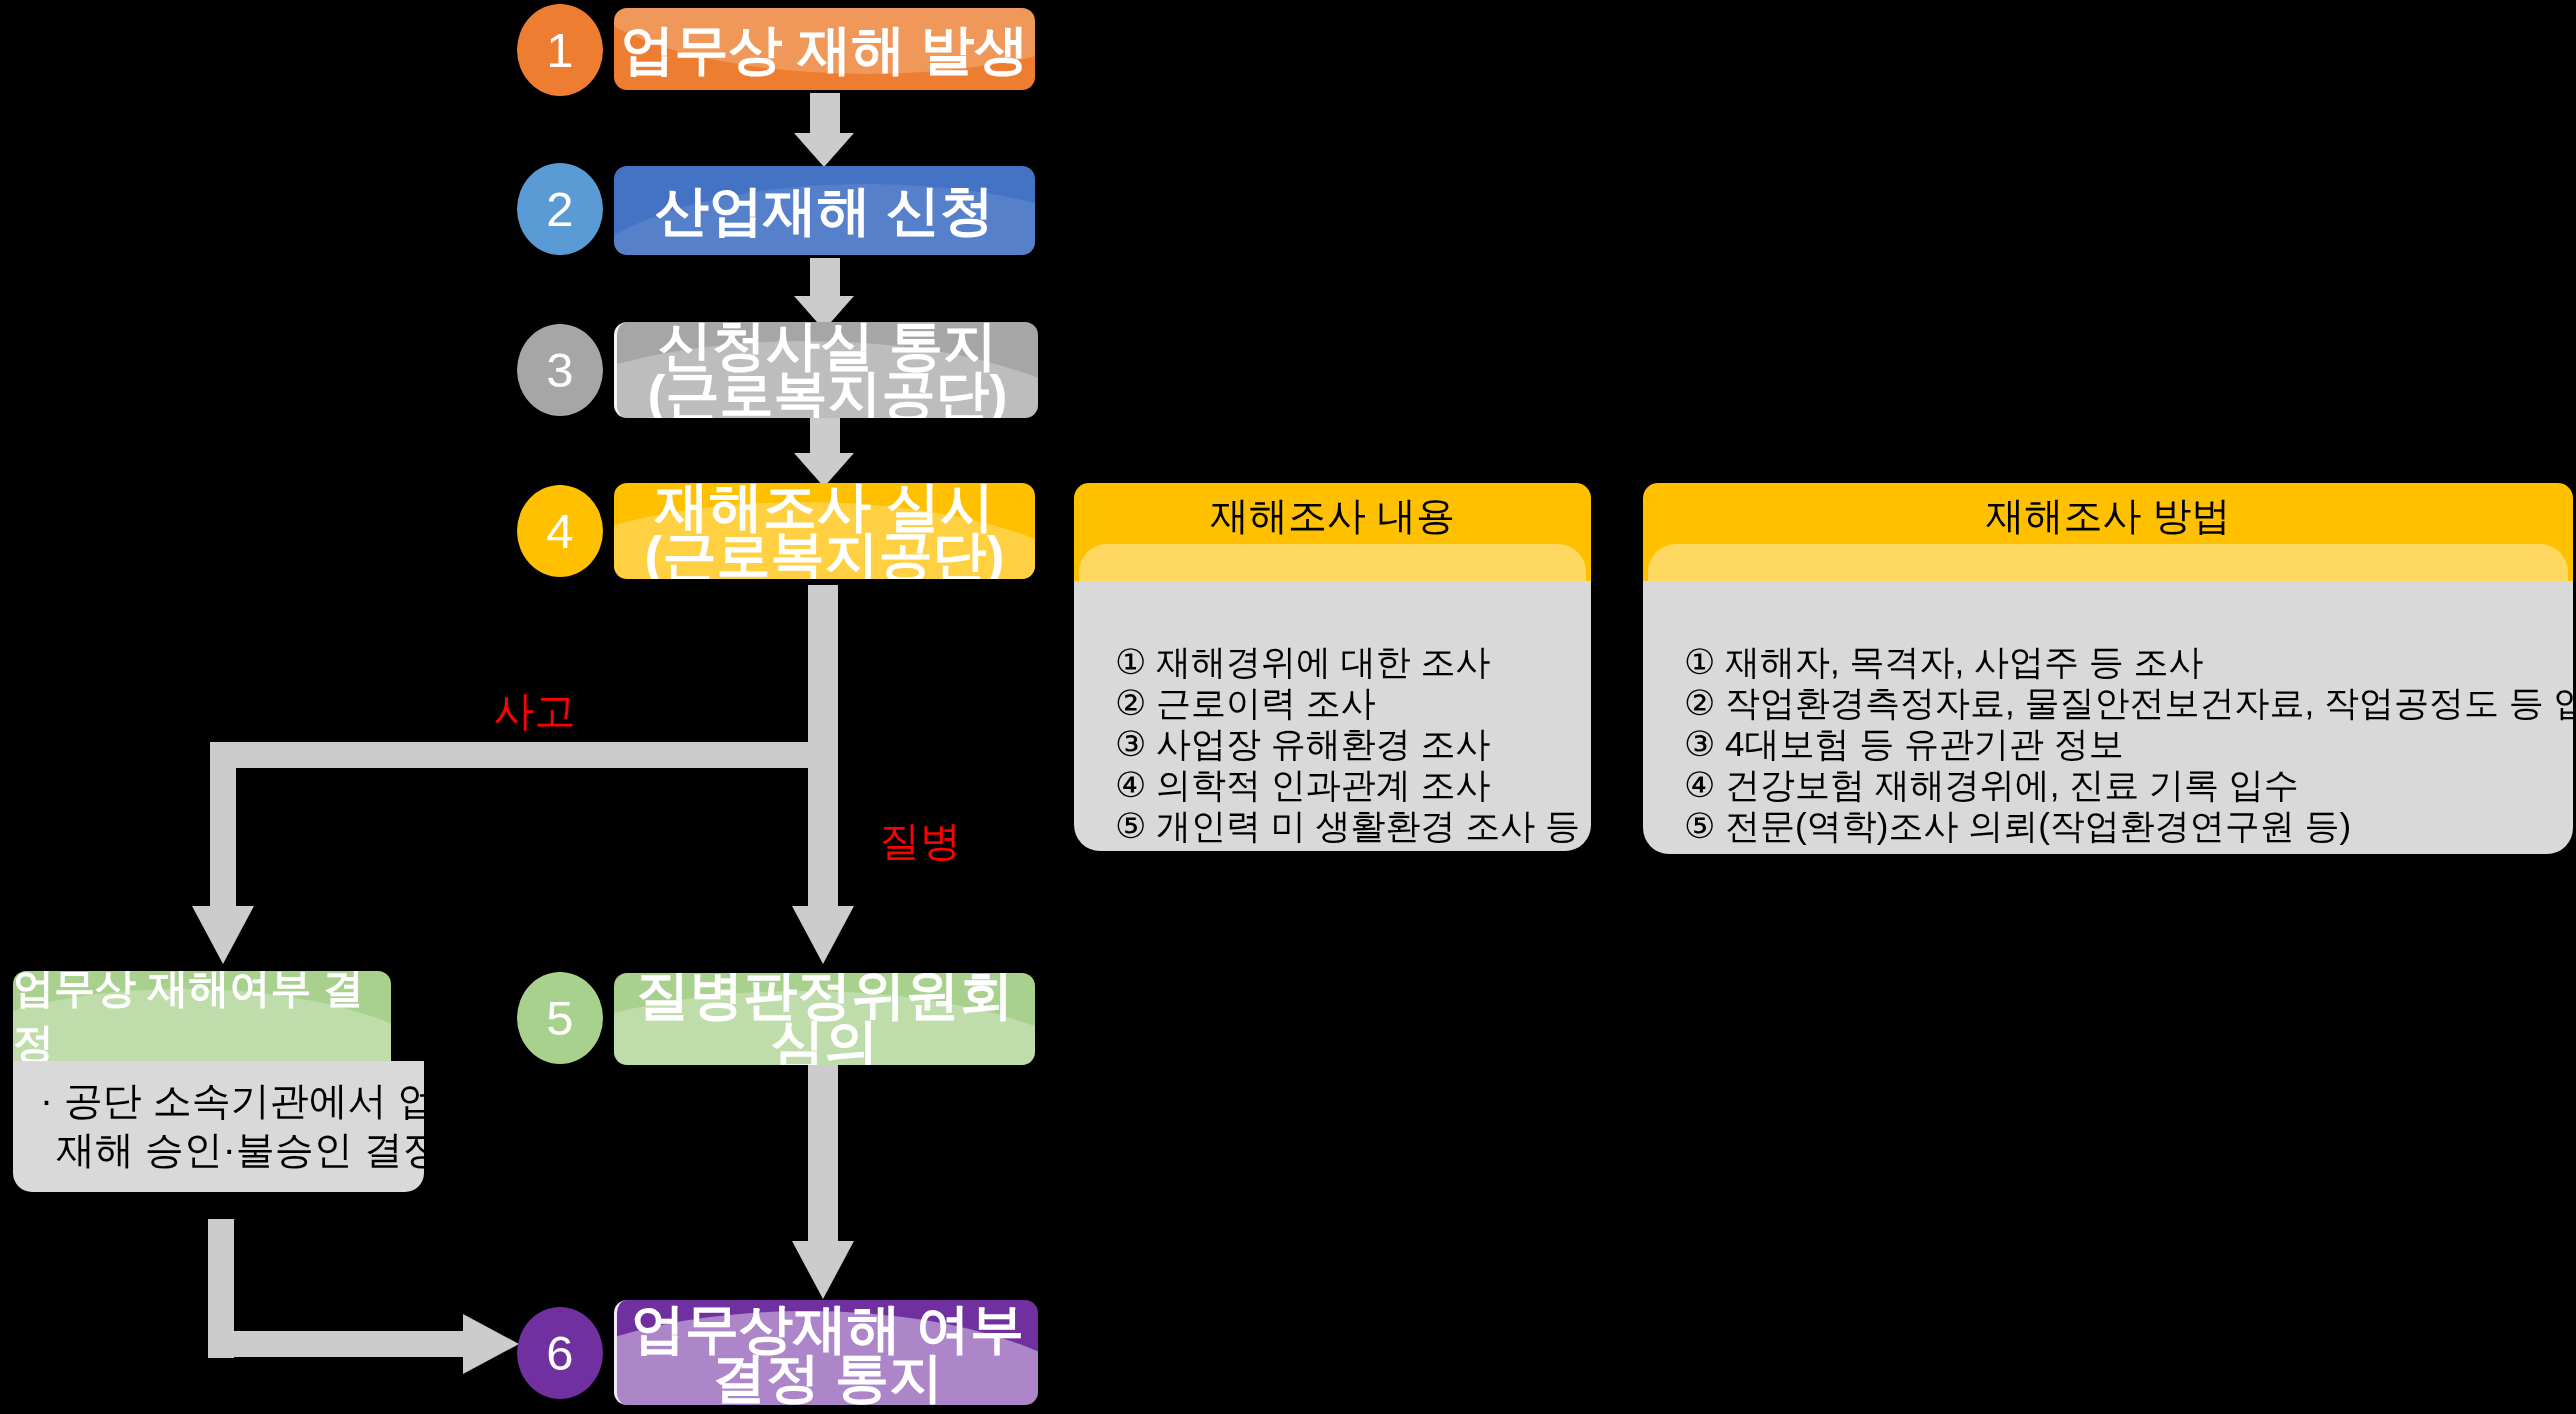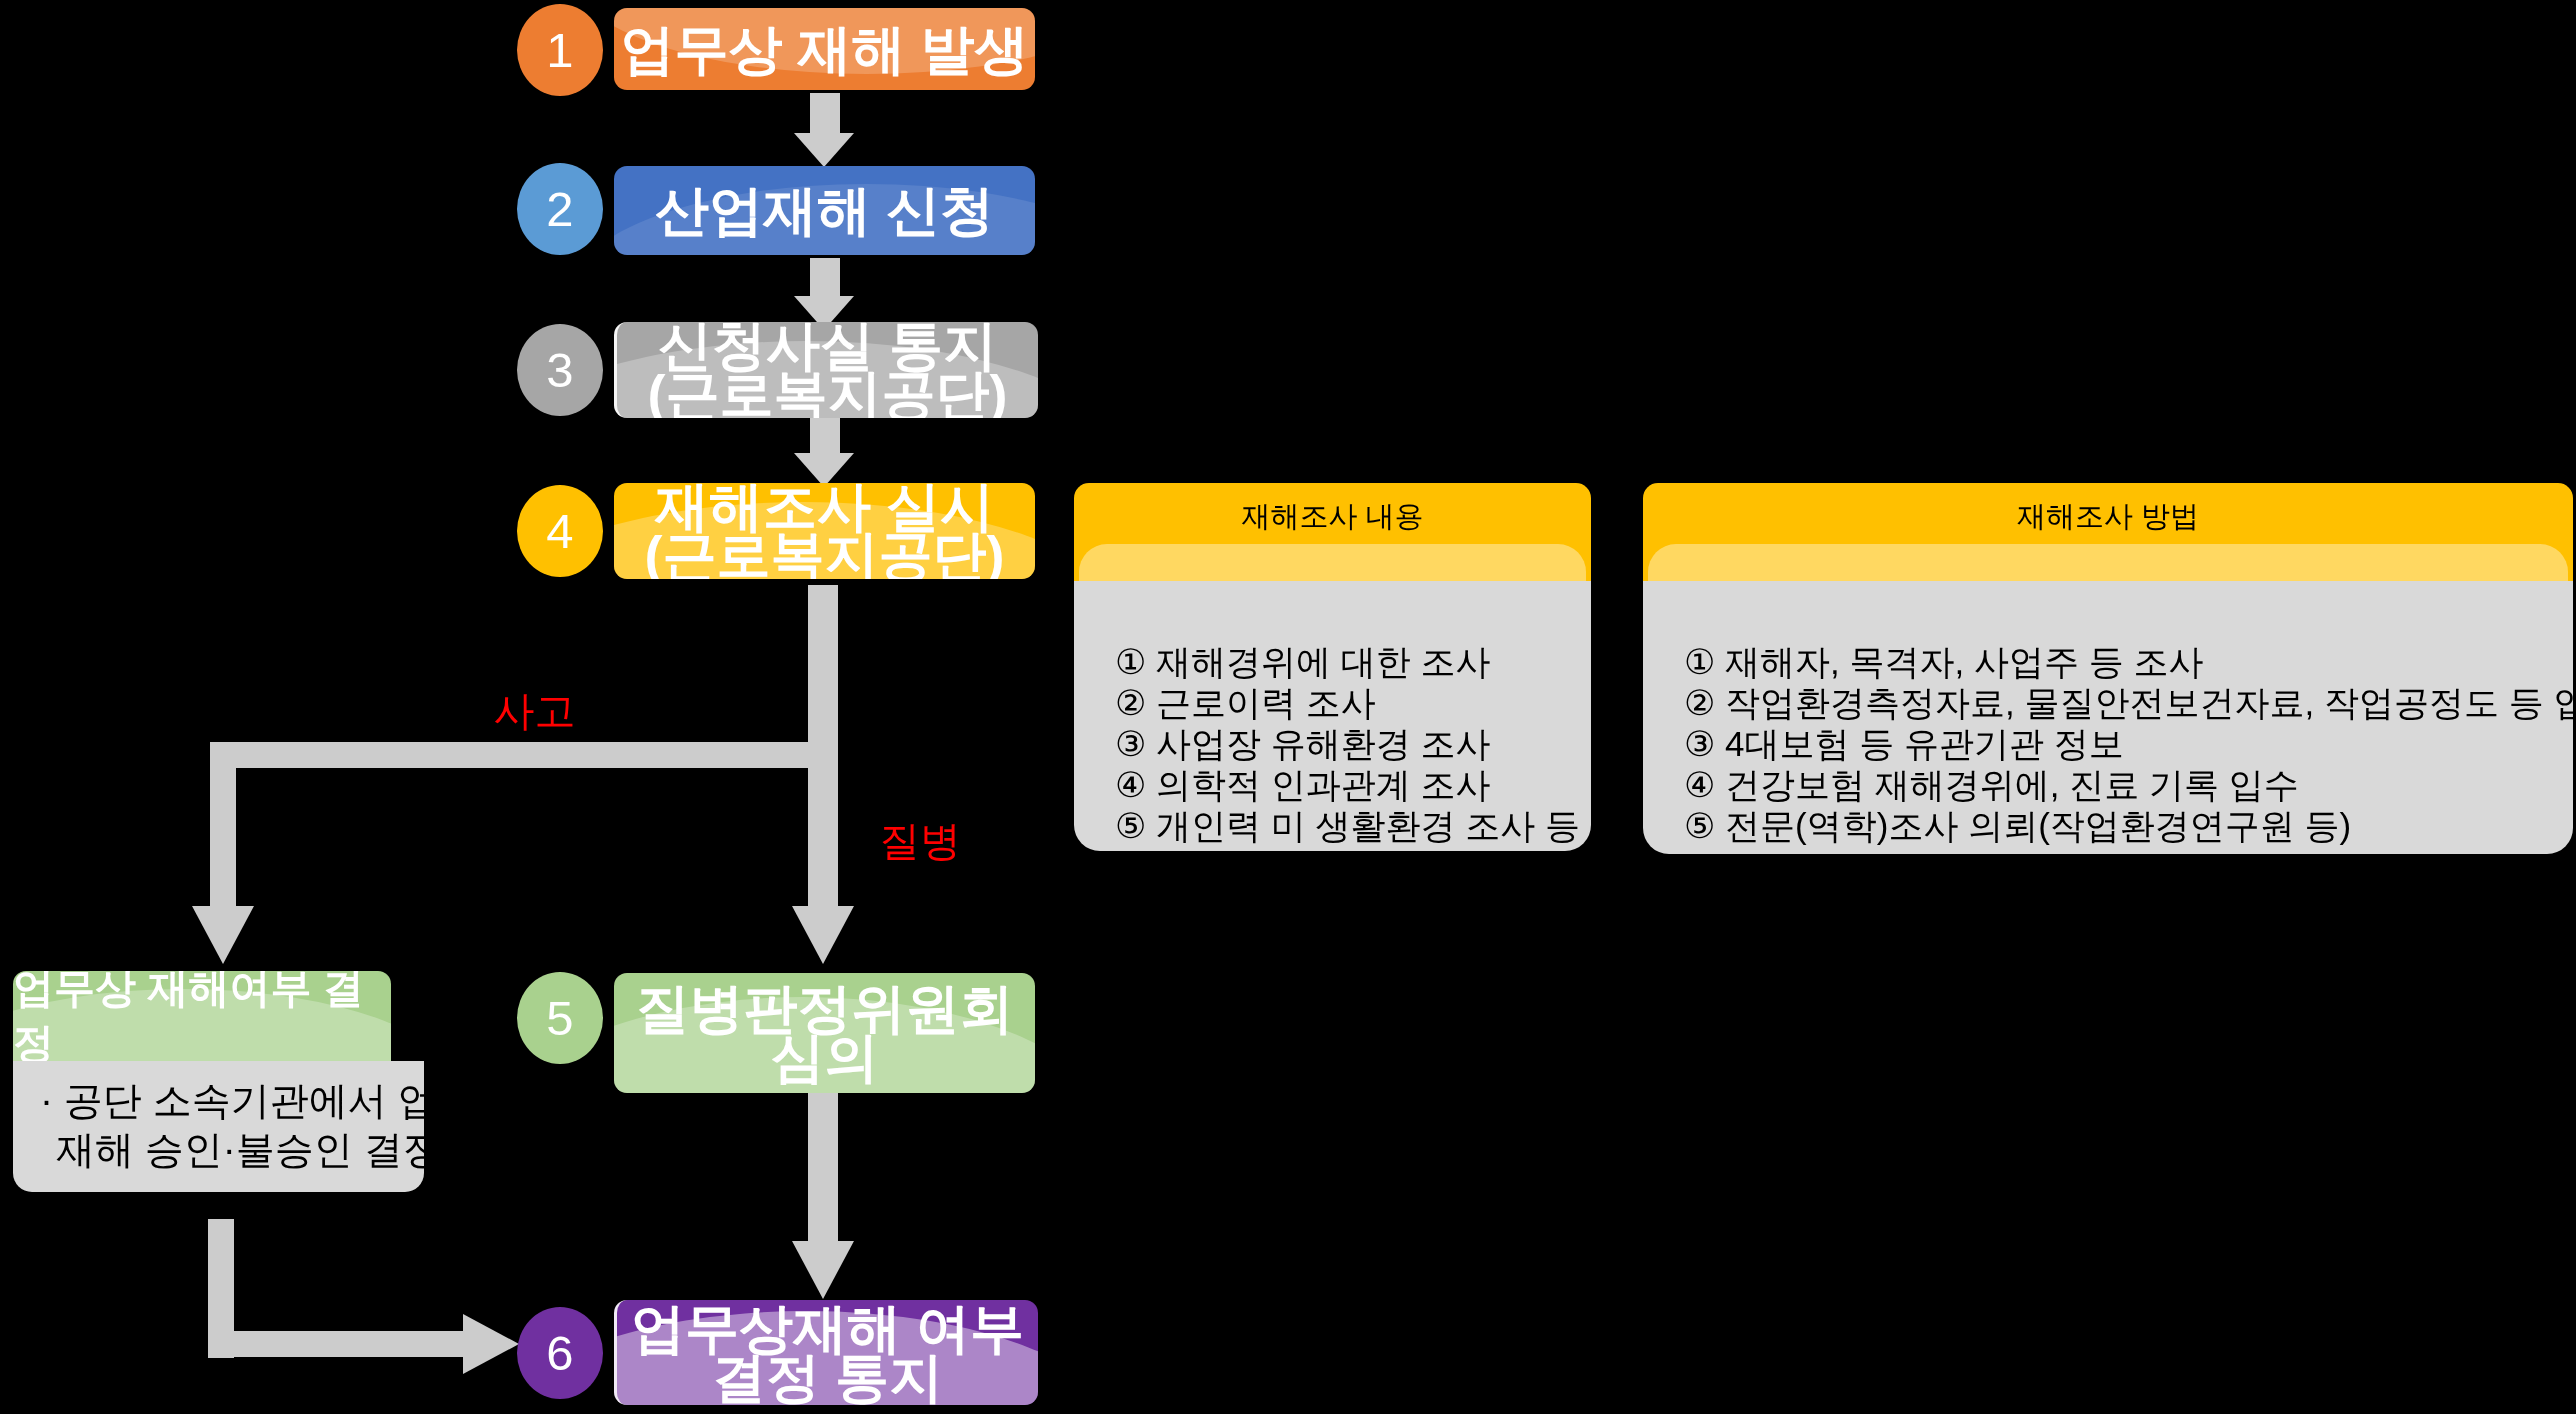--- a/index.html
+++ b/index.html
@@ -17,21 +17,21 @@
   .box-label{white-space:pre-line;position:relative;z-index:2;}
   .flow-box::before{content:"";position:absolute;border-radius:50%;z-index:1;}
   .sw-tr::before{right:-30%;top:-160%;width:140%;height:240%;background:rgba(255,255,255,.20);}
   .sw-br::before{right:-30%;bottom:-160%;width:140%;height:240%;background:rgba(255,255,255,.10);}
   .sw-bl::before{left:-30%;bottom:-160%;width:150%;height:240%;background:rgba(255,255,255,.26);}
   .sw-bl-strong::before{left:-30%;bottom:-150%;width:150%;height:240%;background:rgba(255,255,255,.42);}
   #box1{top:8.4px;height:82px;background:#ED7D31;}
   #box2{top:166px;height:89px;background:#4472C4;}
   #box3{top:322px;height:96px;background:#A6A6A6;border-left:3.7px solid rgba(255,255,255,.9);}
   #box4{top:483px;height:96px;background:#FFC000;}
-  #box5{top:973px;height:120px;background:#A9D18E;border-radius:13px;}
+  #box5{top:973px;height:92px;background:#A9D18E;border-radius:13px;}
   #box6{top:1300px;height:105px;background:#7030A0;border-left:3.7px solid rgba(255,255,255,.9);}
   
   .num-circle{
     position:absolute;left:517px;width:86px;height:92px;border-radius:50%;
     display:flex;align-items:center;justify-content:center;
     color:#ffffff;font-size:49px;z-index:3;
   }
   #circle1{top:3.7px;background:#ED7D31;}
   #circle2{top:163px;background:#5B9BD5;}
   #circle3{top:324px;background:#A6A6A6;}
@@ -48,21 +48,21 @@
   .head-right{position:absolute;width:0;height:0;border-top:30px solid transparent;
     border-bottom:30px solid transparent;border-left:56px solid #CCCCCC;z-index:1;}
   
   .branch-label{position:absolute;color:#FF0000;font-size:41px;text-align:center;z-index:4;}
   #label-accident{left:469px;top:684px;width:131px;}
   #label-disease{left:859px;top:814px;width:122px;}
   
   .panel{position:absolute;top:483px;z-index:2;}
   .panel-header{position:absolute;left:0;top:0;width:100%;height:98px;background:#FFC000;border-radius:15px 15px 0 0;}
   .panel-title{position:absolute;left:0;top:0;width:100%;height:62px;line-height:66px;
-    text-align:center;color:#000000;font-size:29px;}
+    text-align:center;color:#000000;font-size:39px;}
   .panel-band{position:absolute;left:4.7px;right:4.7px;top:61px;height:37px;
     background:rgba(255,255,255,.38);border-radius:28px 28px 0 0;}
   .panel-body{position:absolute;left:0;top:98px;width:100%;background:#D9D9D9;border-radius:0 0 26px 26px;}
   .panel-list{margin:0;padding:60px 17px 0 41px;list-style:none;color:#000000;
     font-size:35px;line-height:41px;}
   .panel-list li{white-space:nowrap;}
   #panel1{left:1074px;width:517px;height:368px;}
   #panel1 .panel-body{height:270px;}
   #panel2{left:1643px;width:930px;height:397px;}
   #panel2 .panel-body{height:273px;}

